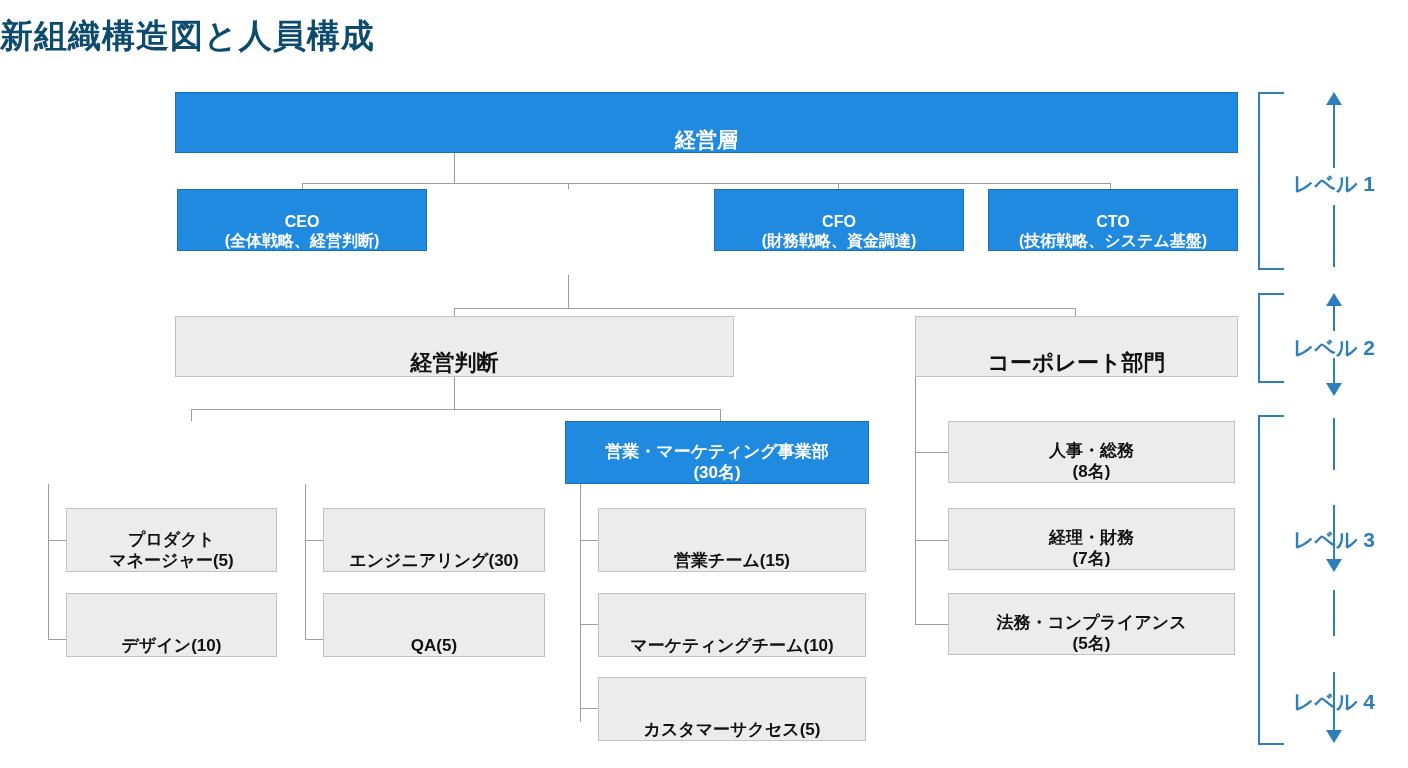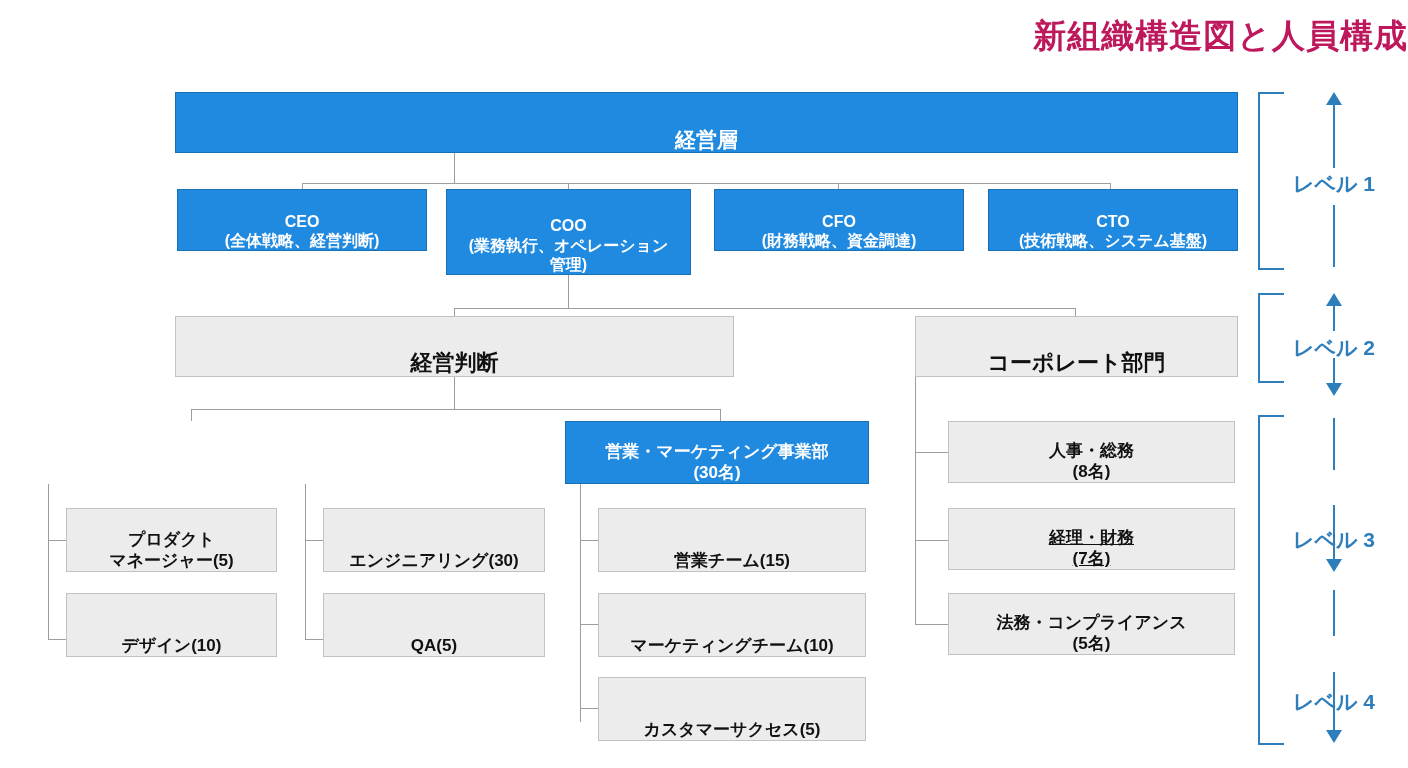--- a/index.html
+++ b/index.html
@@ -7,22 +7,22 @@
     width:1408px;height:768px;
     background:#ffffff;
     font-family:"Liberation Sans","DejaVu Sans",sans-serif;
     overflow:hidden;
   }
   #stage{position:relative;width:1408px;height:768px;}
 
   
   .title{
     position:absolute;left:0;top:14px;width:1408px;
-    text-align:right;
-    font-size:33px;font-weight:bold;color:#be185d;
+    text-align:left;
+    font-size:33px;font-weight:bold;color:#0c4a6e;
     letter-spacing:1px;
   }
 
   
   .node{
     position:absolute;
     box-sizing:border-box;
     display:flex;align-items:flex-end;justify-content:center;
     text-align:center;
     line-height:1.2;
@@ -128,25 +128,20 @@
 
   <div class="node blue" style="left:175px;top:92px;width:1063px;height:61px;font-size:21px;">
     <span>経営層</span>
   </div>
 
   <div class="node blue" style="left:177px;top:189px;width:250px;height:62px;font-size:16px;">
     <span>CEO
 (全体戦略、経営判断)</span>
   </div>
 
-  <div class="node blue" style="left:446px;top:189px;width:245px;height:86px;font-size:16px;">
-    <span>COO
-(業務執行、オペレーション
-管理)</span>
-  </div>
 
   <div class="node blue" style="left:714px;top:189px;width:250px;height:62px;font-size:16px;">
     <span>CFO
 (財務戦略、資金調達)</span>
   </div>
 
   <div class="node blue" style="left:988px;top:189px;width:250px;height:62px;font-size:16px;">
     <span>CTO
 (技術戦略、システム基盤)</span>
   </div>
@@ -163,21 +158,21 @@
   <div class="node blue" style="left:565px;top:421px;width:304px;height:63px;font-size:17px;">
     <span>営業・マーケティング事業部
 (30名)</span>
   </div>
 
   <div class="node grey" style="left:948px;top:421px;width:287px;height:62px;font-size:17px;">
     <span>人事・総務
 (8名)</span>
   </div>
 
-  <div class="node grey" style="left:948px;top:508px;width:287px;height:62px;font-size:17px;text-decoration:underline;">
+  <div class="node grey" style="left:948px;top:508px;width:287px;height:62px;font-size:17px;">
     <span>経理・財務
 (7名)</span>
   </div>
 
   <div class="node grey" style="left:948px;top:593px;width:287px;height:62px;font-size:17px;">
     <span>法務・コンプライアンス
 (5名)</span>
   </div>
 
   <div class="node grey" style="left:66px;top:508px;width:211px;height:64px;font-size:17px;">

